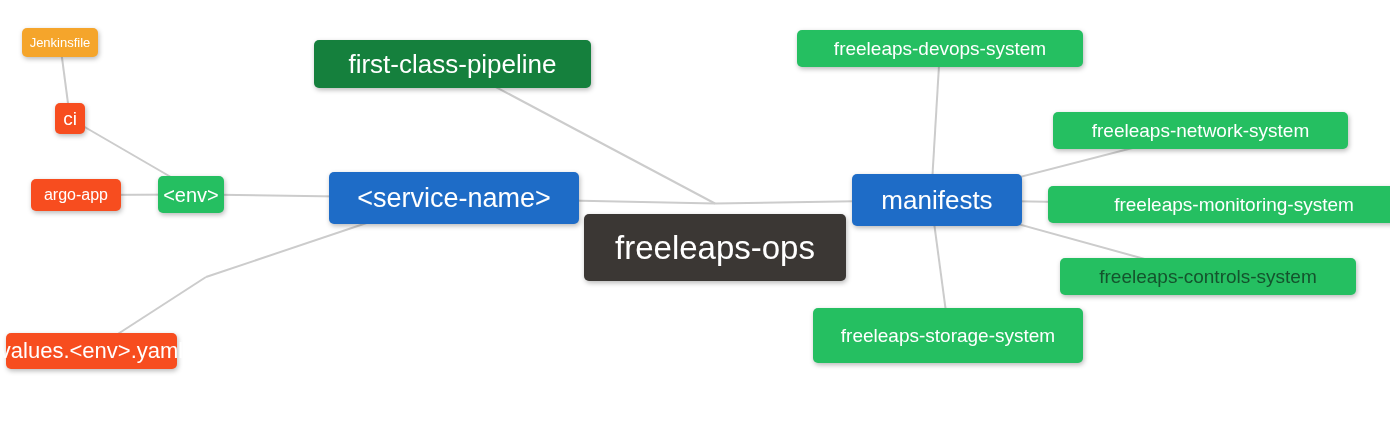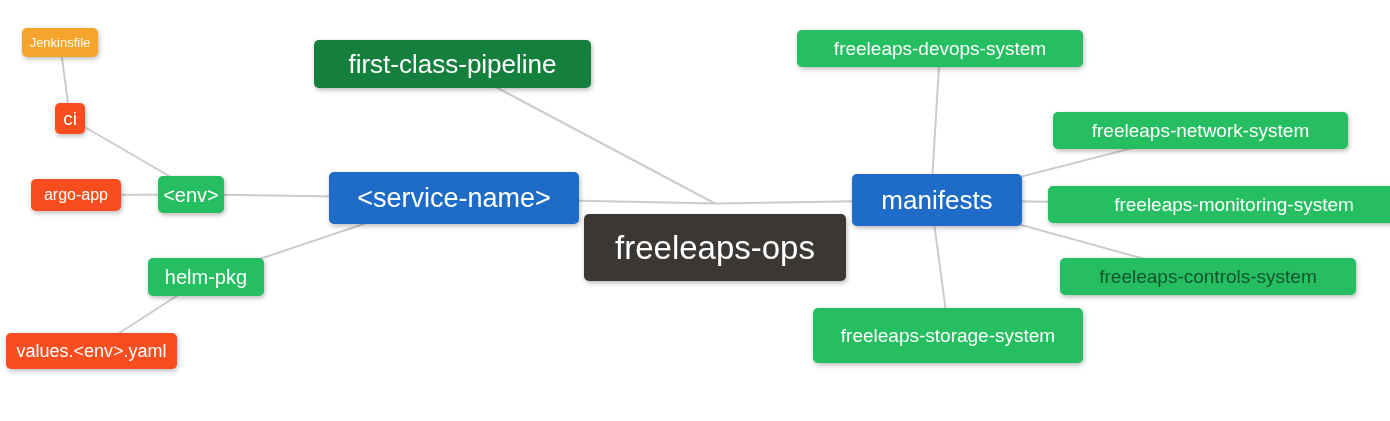--- a/index.html
+++ b/index.html
@@ -57,23 +57,22 @@
       <line x1="931" y1="200" x2="1213" y2="204.5" stroke="#cccccc" stroke-width="2"></line>
       <line x1="931" y1="200" x2="1208" y2="276.5" stroke="#cccccc" stroke-width="2"></line>
       <line x1="931" y1="200" x2="948" y2="327" stroke="#cccccc" stroke-width="2"></line>
     </svg>
 
 <div class="node" style="left: 584px; top: 170px; width: 262px; height: 67px; font-size: 33px; background: rgb(59, 55, 52); color: rgb(255, 255, 255); margin-top: 44px;">freeleaps-ops</div>
     <div class="node" style="left: 314px; top: 40px; width: 277px; height: 48px; font-size: 26px; background: #15803d; color: rgb(255, 255, 255);">first-class-pipeline</div>
     <div class="node" style="left: 316px; top: 172px; width: 250px; height: 52px; font-size: 27px; background: rgb(30, 108, 199); color: rgb(255, 255, 255); margin-left: 13px;">&lt;service-name&gt;</div>
     <div class="node" style="left: 852px; top: 174px; width: 170px; height: 52px; font-size: 26px; background: rgb(30, 108, 199); color: rgb(255, 255, 255);">manifests</div>
     <div class="node" style="left: 158px; top: 176px; width: 66px; height: 37px; font-size: 20px; background: rgb(37, 191, 97); color: rgb(255, 255, 255);">&lt;env&gt;</div>
-    <div class="node" style="left: 148px; top: 258px; width: 116px; height: 38px; font-size: 20px; background: rgb(37, 191, 97); color: rgb(255, 255, 255);">helm-pkg</div>
     <div class="node" style="left: 55px; top: 103px; width: 30px; height: 31px; font-size: 19px; background: rgb(247, 77, 31); color: rgb(255, 255, 255);">ci</div>
     <div class="node" style="left: 31px; top: 179px; width: 90px; height: 32px; font-size: 16px; background: rgb(247, 77, 31); color: rgb(255, 255, 255);">argo-app</div>
-    <div class="node" style="left: 6px; top: 333px; width: 171px; height: 36px; font-size: 18px; background: rgb(247, 77, 31); color: rgb(255, 255, 255);">values.&lt;env&gt;.yaml</div>
+    <div class="node" style="left: 6px; top: 333px; width: 171px; height: 36px; font-size: 22px; background: rgb(247, 77, 31); color: rgb(255, 255, 255);">values.&lt;env&gt;.yaml</div>
     <div class="node" style="left: 22px; top: 28px; width: 76px; height: 29px; font-size: 13px; background: rgb(245, 165, 43); color: rgb(255, 255, 255);">Jenkinsfile</div>
     <div class="node" style="left: 797px; top: 30px; width: 286px; height: 37px; font-size: 19px; background: rgb(37, 191, 97); color: rgb(255, 255, 255);">freeleaps-devops-system</div>
     <div class="node" style="left: 1053px; top: 112px; width: 295px; height: 37px; font-size: 19px; background: rgb(37, 191, 97); color: rgb(255, 255, 255);">freeleaps-network-system</div>
     <div class="node" style="left: 1048px; top: 186px; width: 372px; height: 37px; font-size: 19px; background: rgb(37, 191, 97); color: rgb(255, 255, 255);">freeleaps-monitoring-system</div>
     <div class="node" style="left: 1060px; top: 258px; width: 296px; height: 37px; font-size: 19px; background: rgb(37, 191, 97); color: #14532d;">freeleaps-controls-system</div>
     <div class="node" style="left: 813px; top: 308px; width: 270px; height: 55px; font-size: 19px; background: rgb(37, 191, 97); color: rgb(255, 255, 255);">freeleaps-storage-system</div>
   </div>
 
 </body></html>

